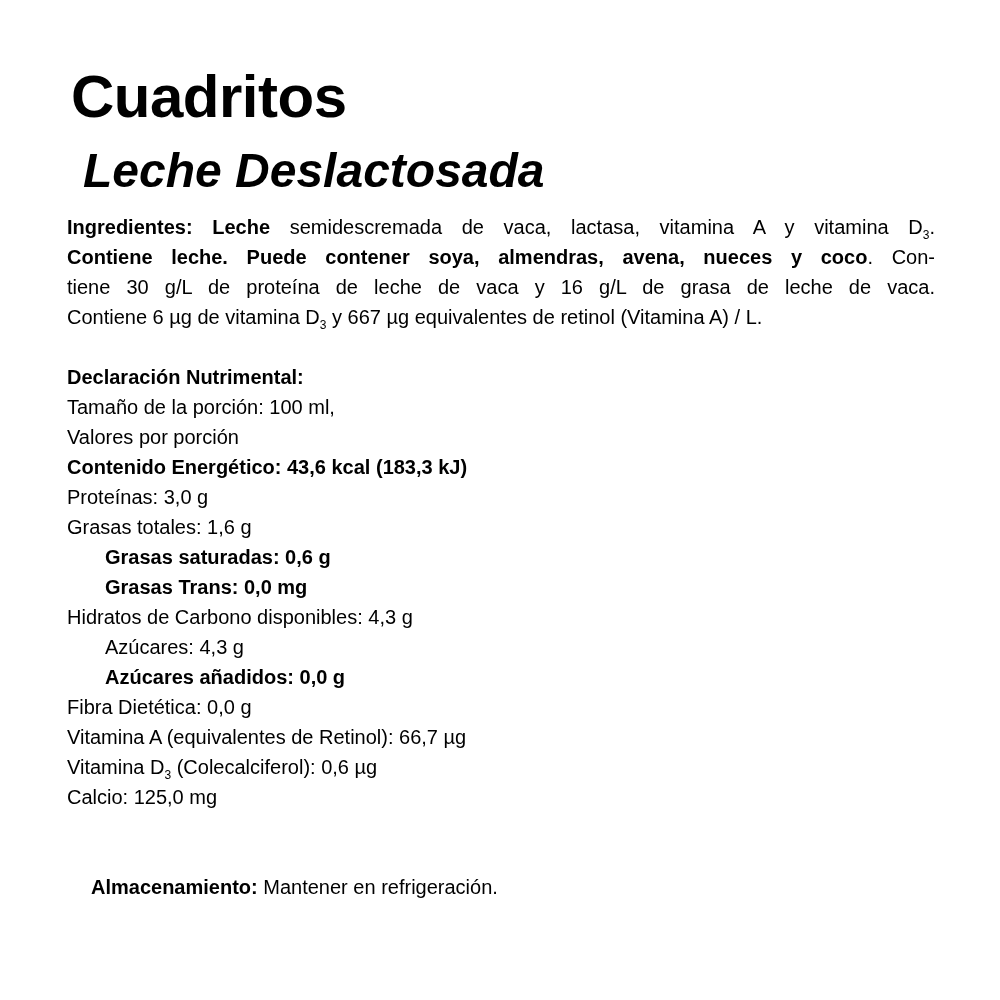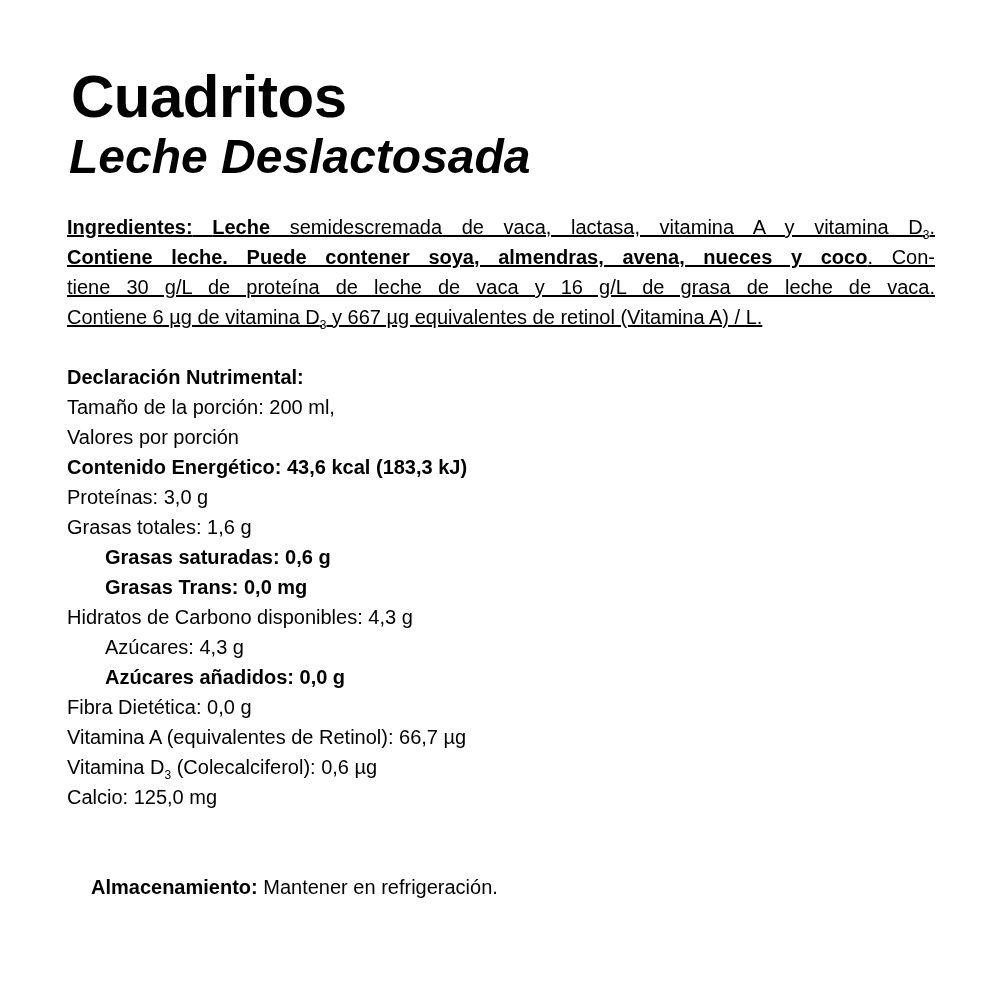--- a/index.html
+++ b/index.html
@@ -29,35 +29,34 @@
       font-size: 60px;
       font-weight: 700;
       letter-spacing: -0.5px;
       line-height: 70px;
       white-space: nowrap;
     }
     .product-subtitle {
       position: absolute;
       left: 0;
       top: 124px;
-      margin: 2px;
+      margin: 16px;
       font-size: 48px;
       font-weight: 700;
       font-style: italic;
       line-height: 62px;
       white-space: nowrap;
     }
     .ingredients {
       position: absolute;
       left: 0;
       top: 212px;
       width: 868px;
       font-size: 20px;
       line-height: 30px;
-      text-decoration: underline;
     }
     .ing-line {
       display: block;
       height: 30px;
       white-space: nowrap;
       text-align: justify;
       text-align-last: justify;
     }
     .ing-line.last {
       text-align: center;
@@ -104,21 +103,21 @@
 
   <div class="ingredients">
     <span class="ing-line"><b>Ingredientes:</b> <b>Leche</b><span> semidescremada de vaca, lactasa, vitamina A y vitamina D</span><sub>3</sub><span>.</span></span>
     <span class="ing-line"><b>Contiene leche. Puede contener soya, almendras, avena, nueces y coco</b><span>.  Con-</span></span>
     <span class="ing-line">tiene 30 g/L de proteína de leche de vaca y 16 g/L de grasa de leche de vaca.</span>
     <span class="ing-line last"><span>Contiene 6 µg de vitamina D</span><sub>3</sub><span> y 667 µg equivalentes de retinol (Vitamina A) / L.</span></span>
   </div>
 
   <div class="nutrition">
     <span class="n-row bold">Declaración Nutrimental:</span>
-    <span class="n-row">Tamaño de la porción: 200 ml,</span>
+    <span class="n-row">Tamaño de la porción: 100 ml,</span>
     <span class="n-row">Valores por porción</span>
     <span class="n-row bold">Contenido Energético: 43,6 kcal (183,3 kJ)</span>
     <span class="n-row">Proteínas: 3,0 g</span>
     <span class="n-row">Grasas totales: 1,6 g</span>
     <span class="n-row indent bold">Grasas saturadas: 0,6 g</span>
     <span class="n-row indent bold">Grasas Trans: 0,0 mg</span>
     <span class="n-row">Hidratos de Carbono disponibles: 4,3 g</span>
     <span class="n-row indent">Azúcares: 4,3 g</span>
     <span class="n-row indent bold">Azúcares añadidos: 0,0 g</span>
     <span class="n-row">Fibra Dietética: 0,0 g</span>

